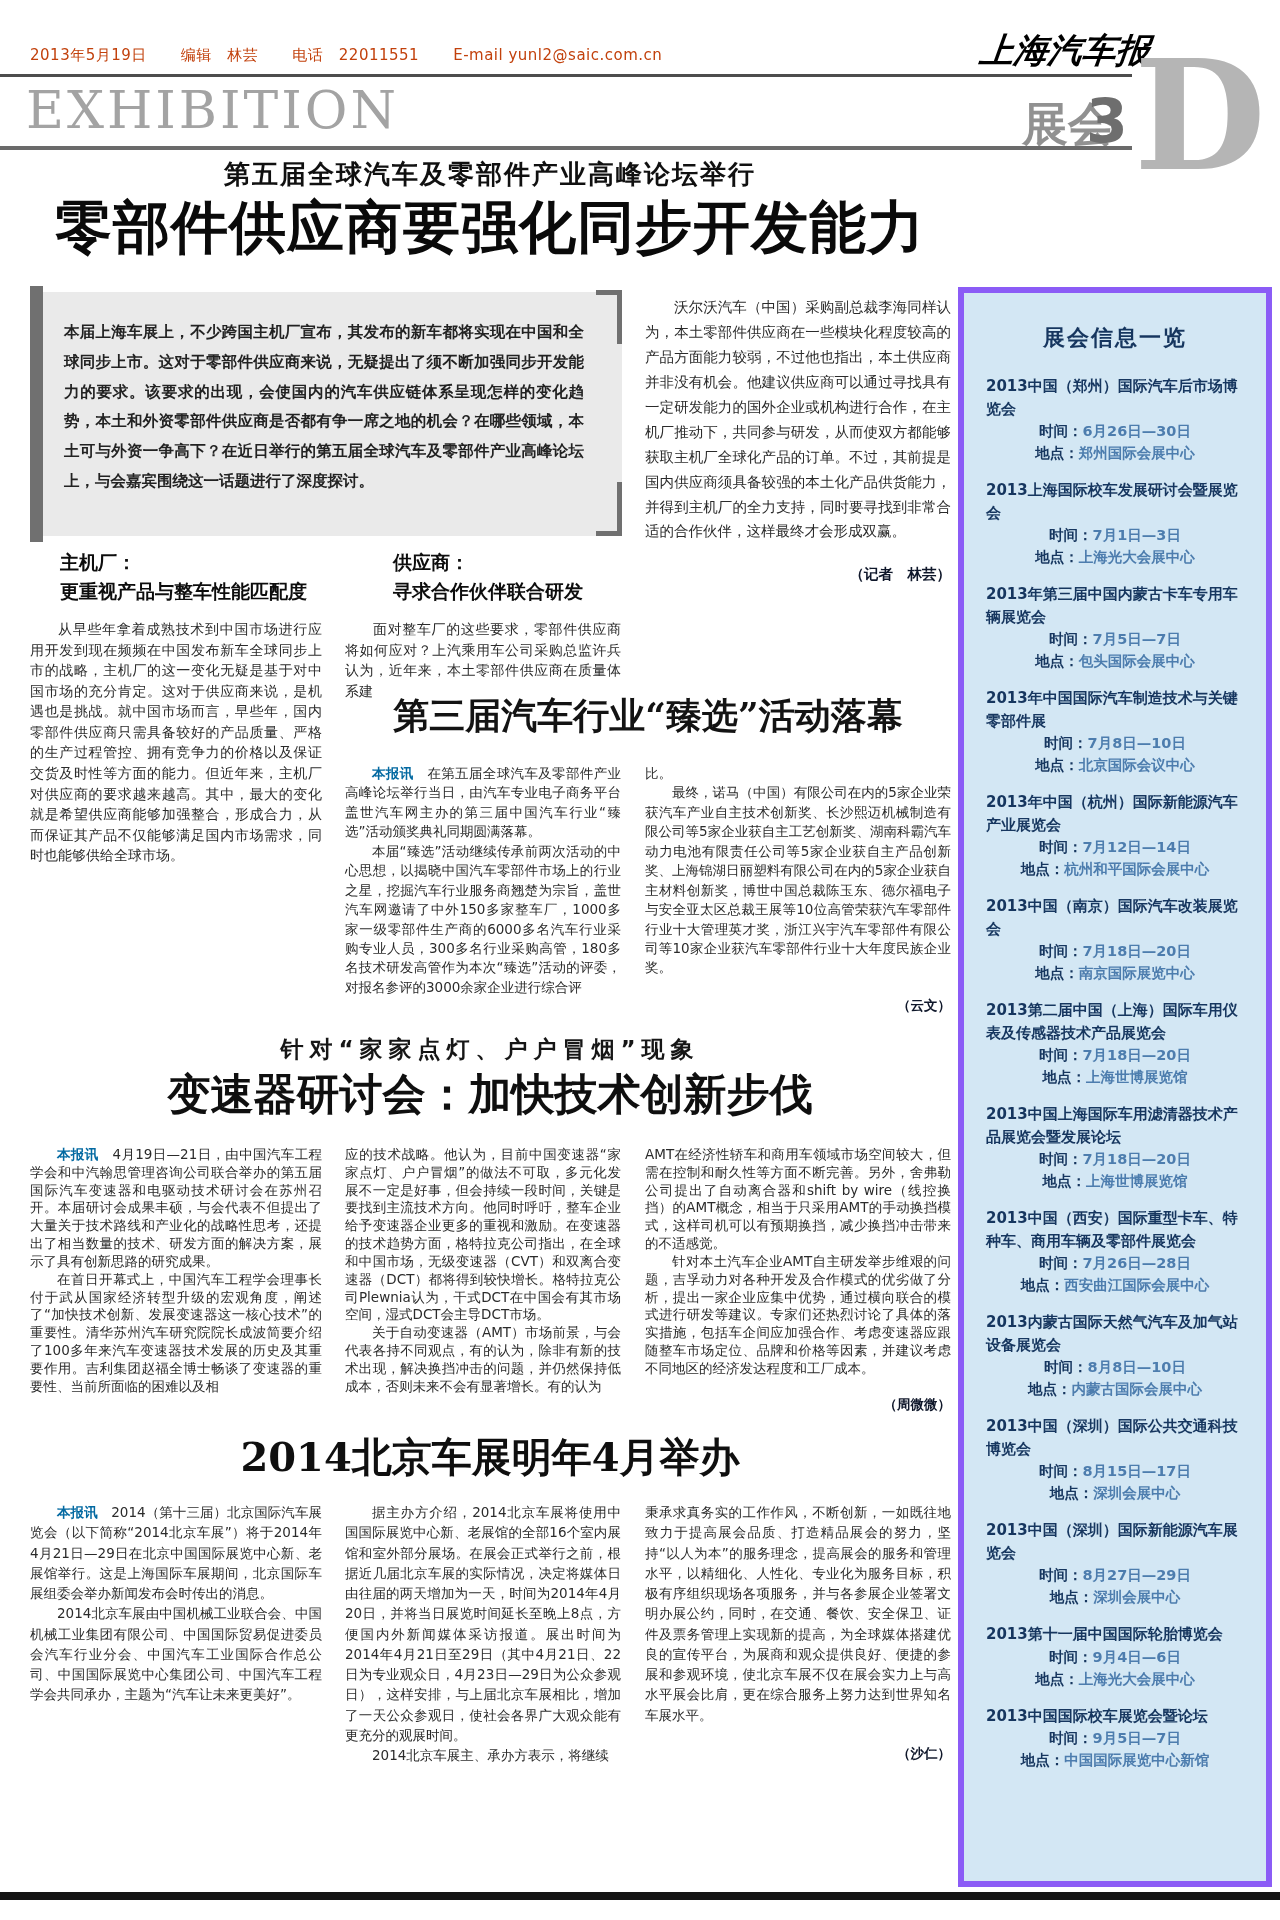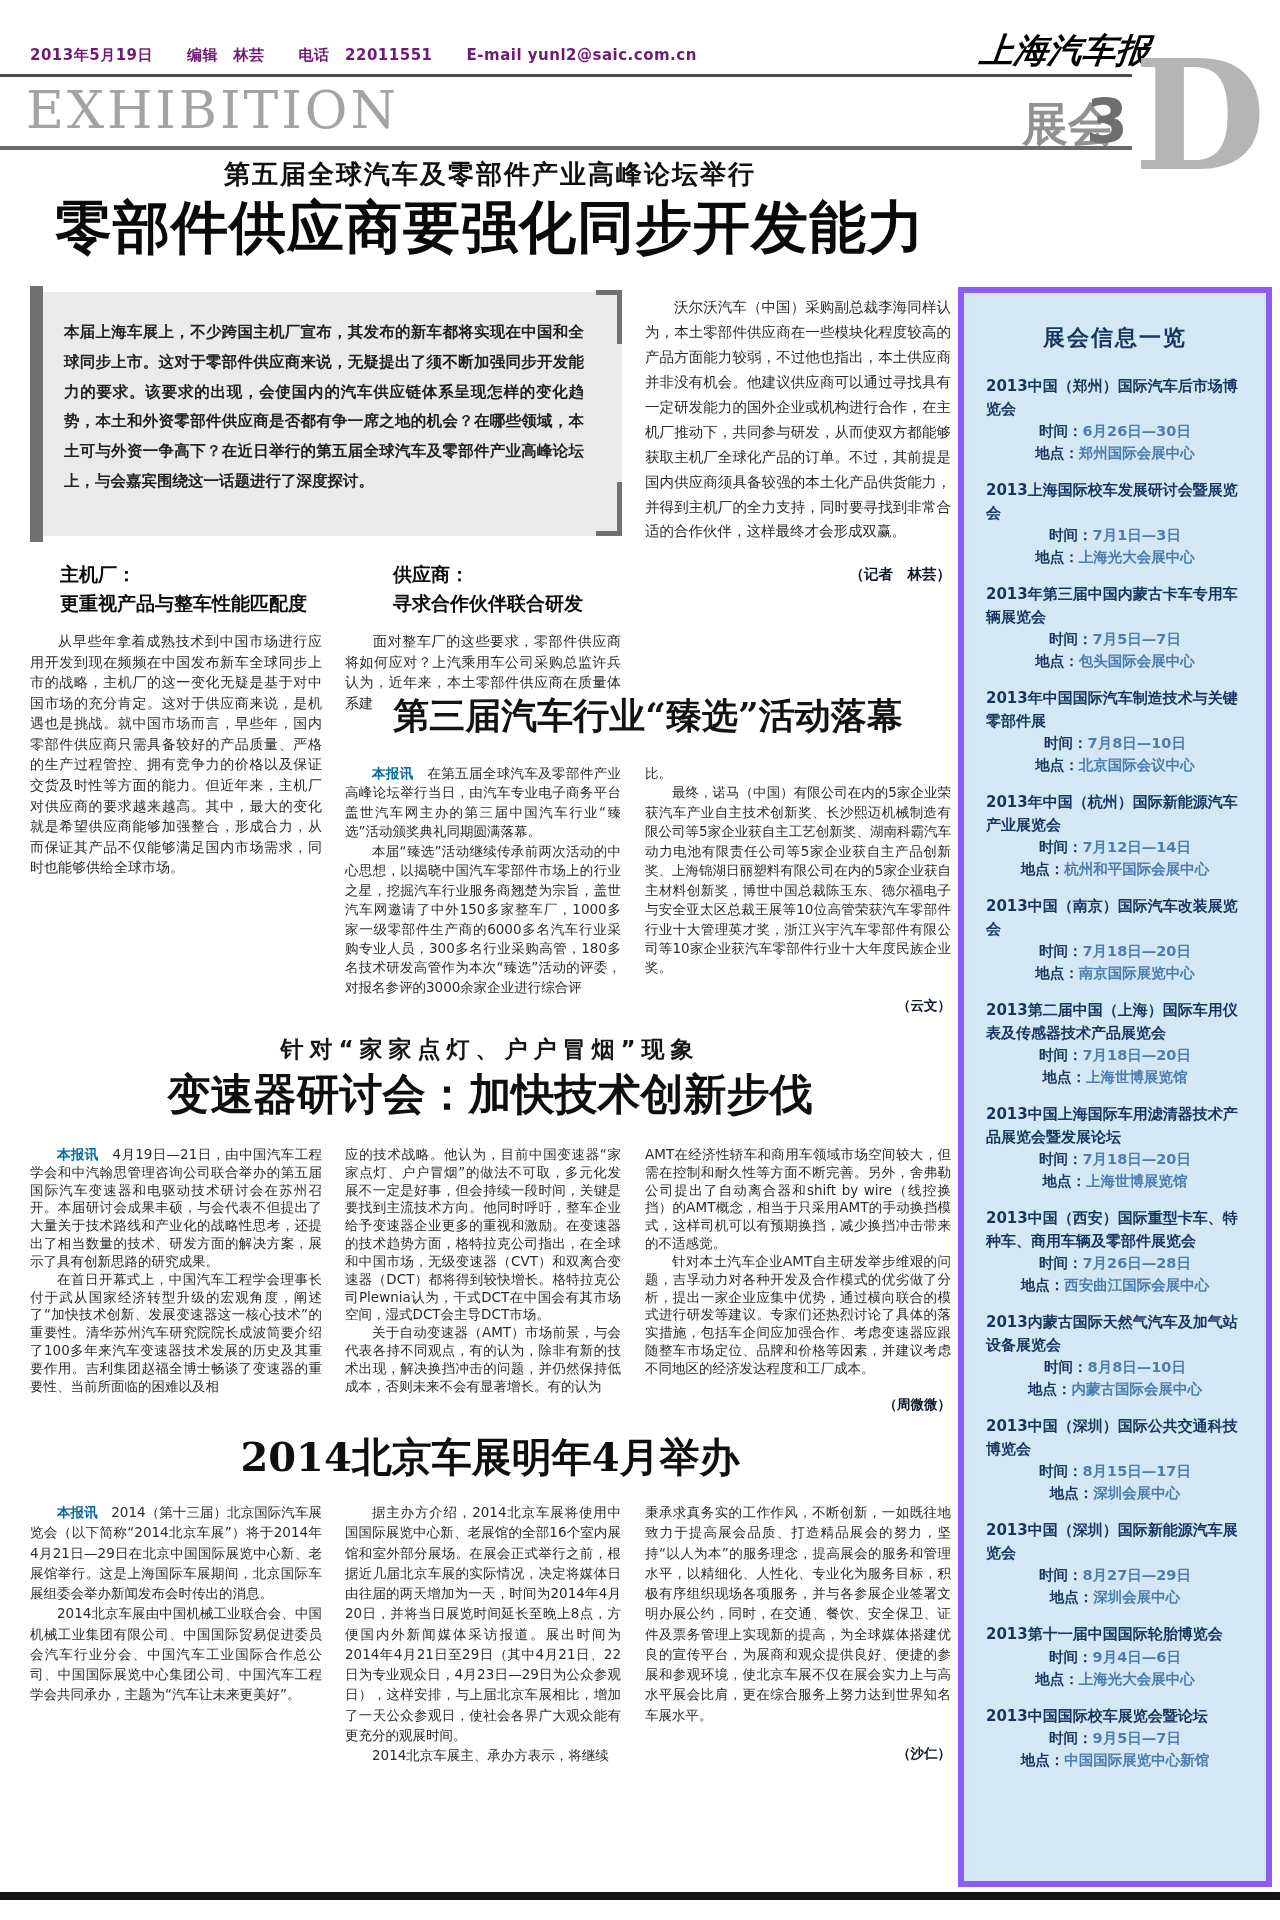--- a/index.html
+++ b/index.html
@@ -1,21 +1,21 @@
 <!DOCTYPE html>
 <html><head>
 <meta charset="utf-8">
 <style>
   * { margin:0; padding:0; box-sizing:border-box; }
   html,body { background:#ffffff; }
   body { font-family:"DejaVu Sans","Liberation Sans",sans-serif; color:#2a2a2a; }
   .page { position:relative; width:1280px; height:1920px; background:#fff; overflow:hidden; margin:0 auto; }
 
   
-  .dateline { position:absolute; left:30px; top:46px; font-size:15px; font-weight:700; color:#701a75; letter-spacing:.5px; }
+  .dateline { position:absolute; left:30px; top:46px; font-size:15px; font-weight:400; color:#c2410c; letter-spacing:.5px; }
   .dateline span { margin-right:34px; }
   .masthead { position:absolute; left:980px; top:28px; width:180px; font-family:"DejaVu Serif","Liberation Serif",serif;
               font-size:34px; font-weight:bold; font-style:italic; color:#000; transform:skewX(-6deg); white-space:nowrap; }
   .rule1 { position:absolute; left:0; top:74px; width:1132px; height:3px; background:#4d4d4d; }
   .rule2 { position:absolute; left:0; top:146px; width:1132px; height:4px; background:#6a6a6a; }
   .exh-en { position:absolute; left:26px; top:80px; font-family:"DejaVu Serif","Liberation Serif",serif;
             font-size:52px; color:#a3a3a3; letter-spacing:3px; }
   .exh-cn { position:absolute; left:1022px; top:94px; font-family:"DejaVu Serif","Liberation Serif",serif;
             font-size:46px; color:#919191; font-weight:bold; }
   .pagenum { position:absolute; left:1086px; top:86px; font-size:60px; font-weight:900; color:#6e6e6e; }
@@ -37,21 +37,21 @@
   .intro-text { position:absolute; left:64px; top:318px; width:520px; font-size:15.5px; font-weight:700;
                 line-height:1.92; color:#222; text-align:justify; }
 
   .lead-rcol { position:absolute; left:645px; top:295px; width:306px; font-size:14.5px; line-height:1.72;
                text-align:justify; color:#2b2b2b; }
   .lead-rcol p.ind { text-indent:2em; }
   .byline { text-align:right; font-weight:700; color:#0f172a; margin-top:18px; }
 
   .sec-col1 { position:absolute; left:30px;  top:548px; width:292px; }
   .sec-col2 { position:absolute; left:345px; top:548px; width:276px; }
-  .sec-head { font-size:19px; font-weight:800; color:#0d0d0d; line-height:1.5;margin-top:12px; }
+  .sec-head { font-size:19px; font-weight:800; color:#0d0d0d; line-height:1.5; }
   .sec-col1 .sec-head { padding-left:30px; }
   .sec-col2 .sec-head { padding-left:48px; }
   .sec-body { margin-top:14px; font-size:14px; line-height:1.47; text-align:justify; color:#2b2b2b; }
   .sec-body p { text-indent:2em; }
 
   
   .zx-title { position:absolute; left:345px; top:692px; width:606px; text-align:center;
               font-family:"DejaVu Serif","Liberation Serif",serif; font-size:36px; font-weight:bold; color:#131313; white-space:nowrap; }
   .zx-col1 { position:absolute; left:345px; top:764px; width:276px; }
   .zx-col2 { position:absolute; left:645px; top:764px; width:306px; }

